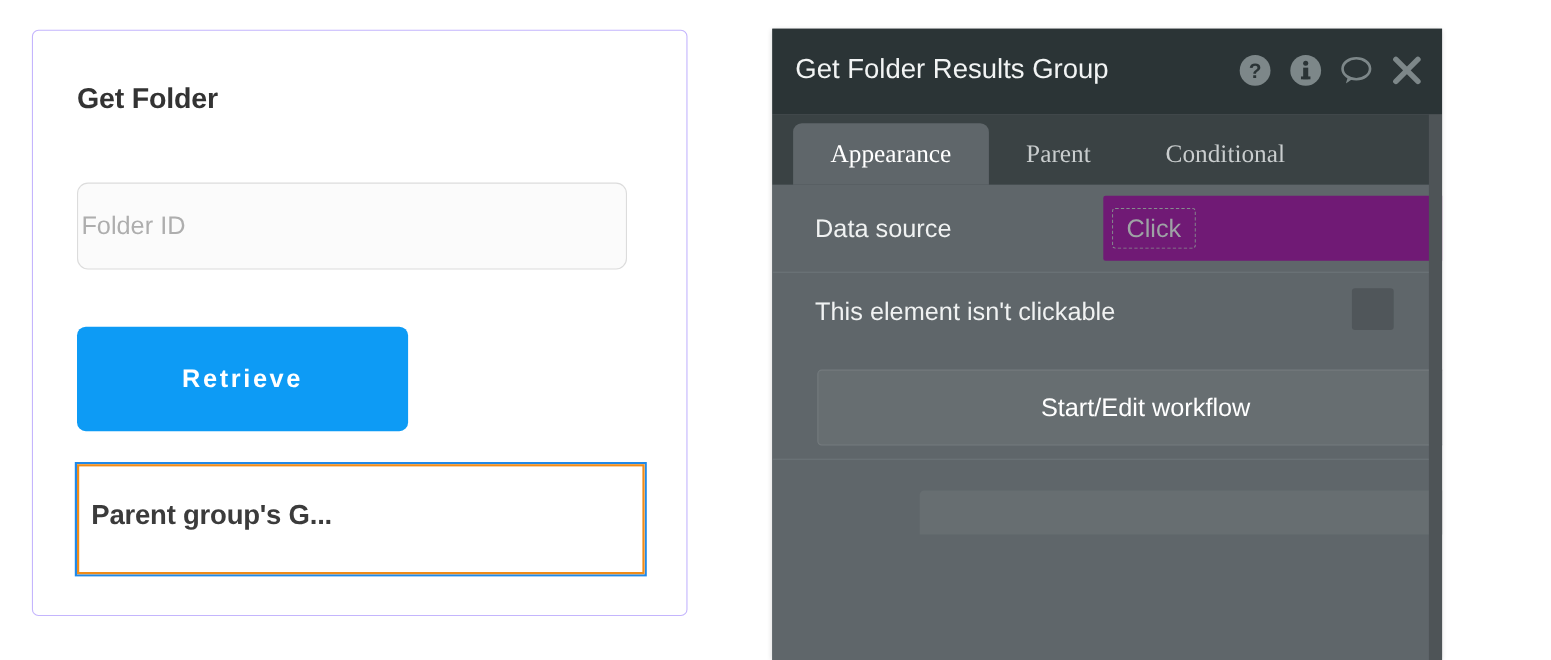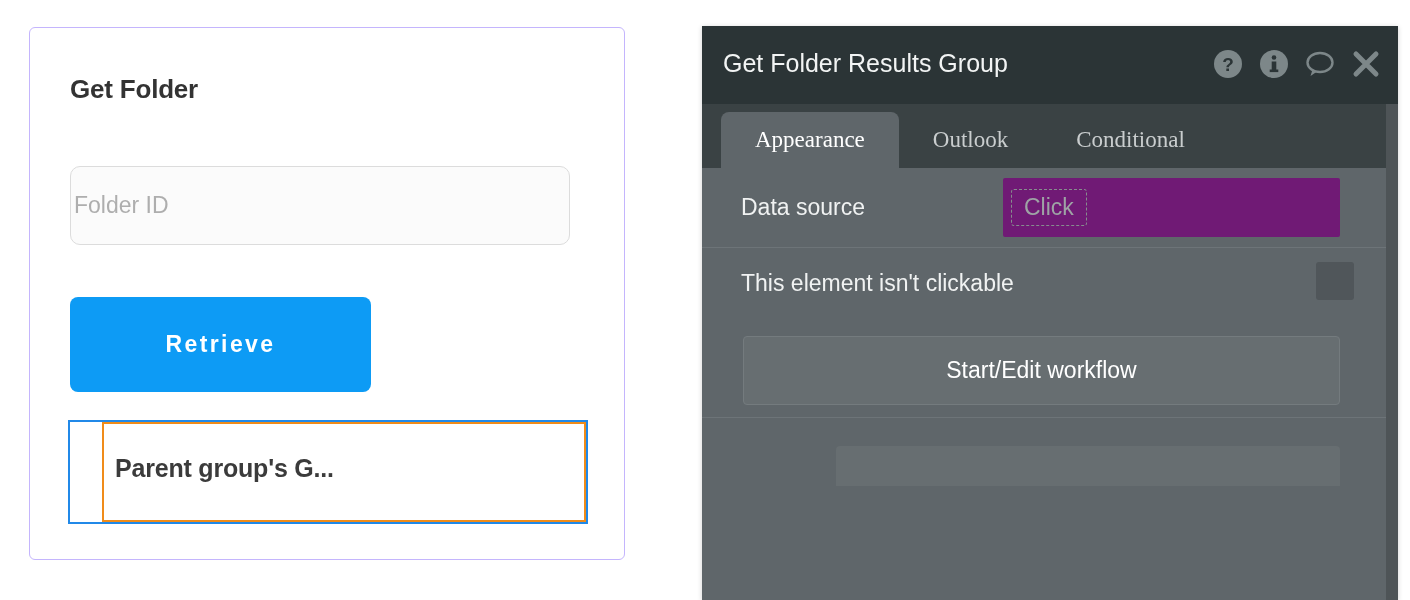--- a/index.html
+++ b/index.html
@@ -80,21 +80,20 @@
   
   #results-group {
     position: absolute;
     left: 38px;
     top: 392px;
     width: 520px;
     height: 104px;
     box-sizing: border-box;
     border: 2px solid #2189e8;
     background: #ffffff;
-    padding-left: 32px;
   }
   #results-group-inner {
     width: 100%;
     height: 100%;
     box-sizing: border-box;
     border: 2px solid #f08c1a;
     background: #ffffff;
     position: relative;
   }
   #results-group-label {
@@ -106,21 +105,21 @@
     color: #3b3b3b;
     letter-spacing: -0.2px;
     white-space: nowrap;
   }
 
   
   #property-panel {
     position: absolute;
     left: 702px;
     top: 26px;
-    width: 696px;
+    width: 609px;
     height: 574px;
     background: #5f666a;
     box-shadow: 0 1px 5px rgba(0,0,0,0.18);
     overflow: hidden;
   }
 
   #panel-header {
     position: relative;
     height: 78px;
     background: #2b3436;
@@ -362,21 +361,21 @@
 
       <svg class="hdr-icon" viewBox="0 0 30 30">
         <path d="M5 5 L25 25 M25 5 L5 25" stroke="#7d8789" stroke-width="5" stroke-linecap="round"></path>
       </svg>
 
     </div>
   </div>
 
   <div id="tab-strip">
     <div class="tab active">Appearance</div>
-    <div class="tab">Outlook</div>
+    <div class="tab">Parent</div>
     <div class="tab">Conditional</div>
   </div>
 
   <div id="panel-body">
 
     <div class="section">
 
 
       <div class="field-row">
         <div class="field-label">Data source</div>

